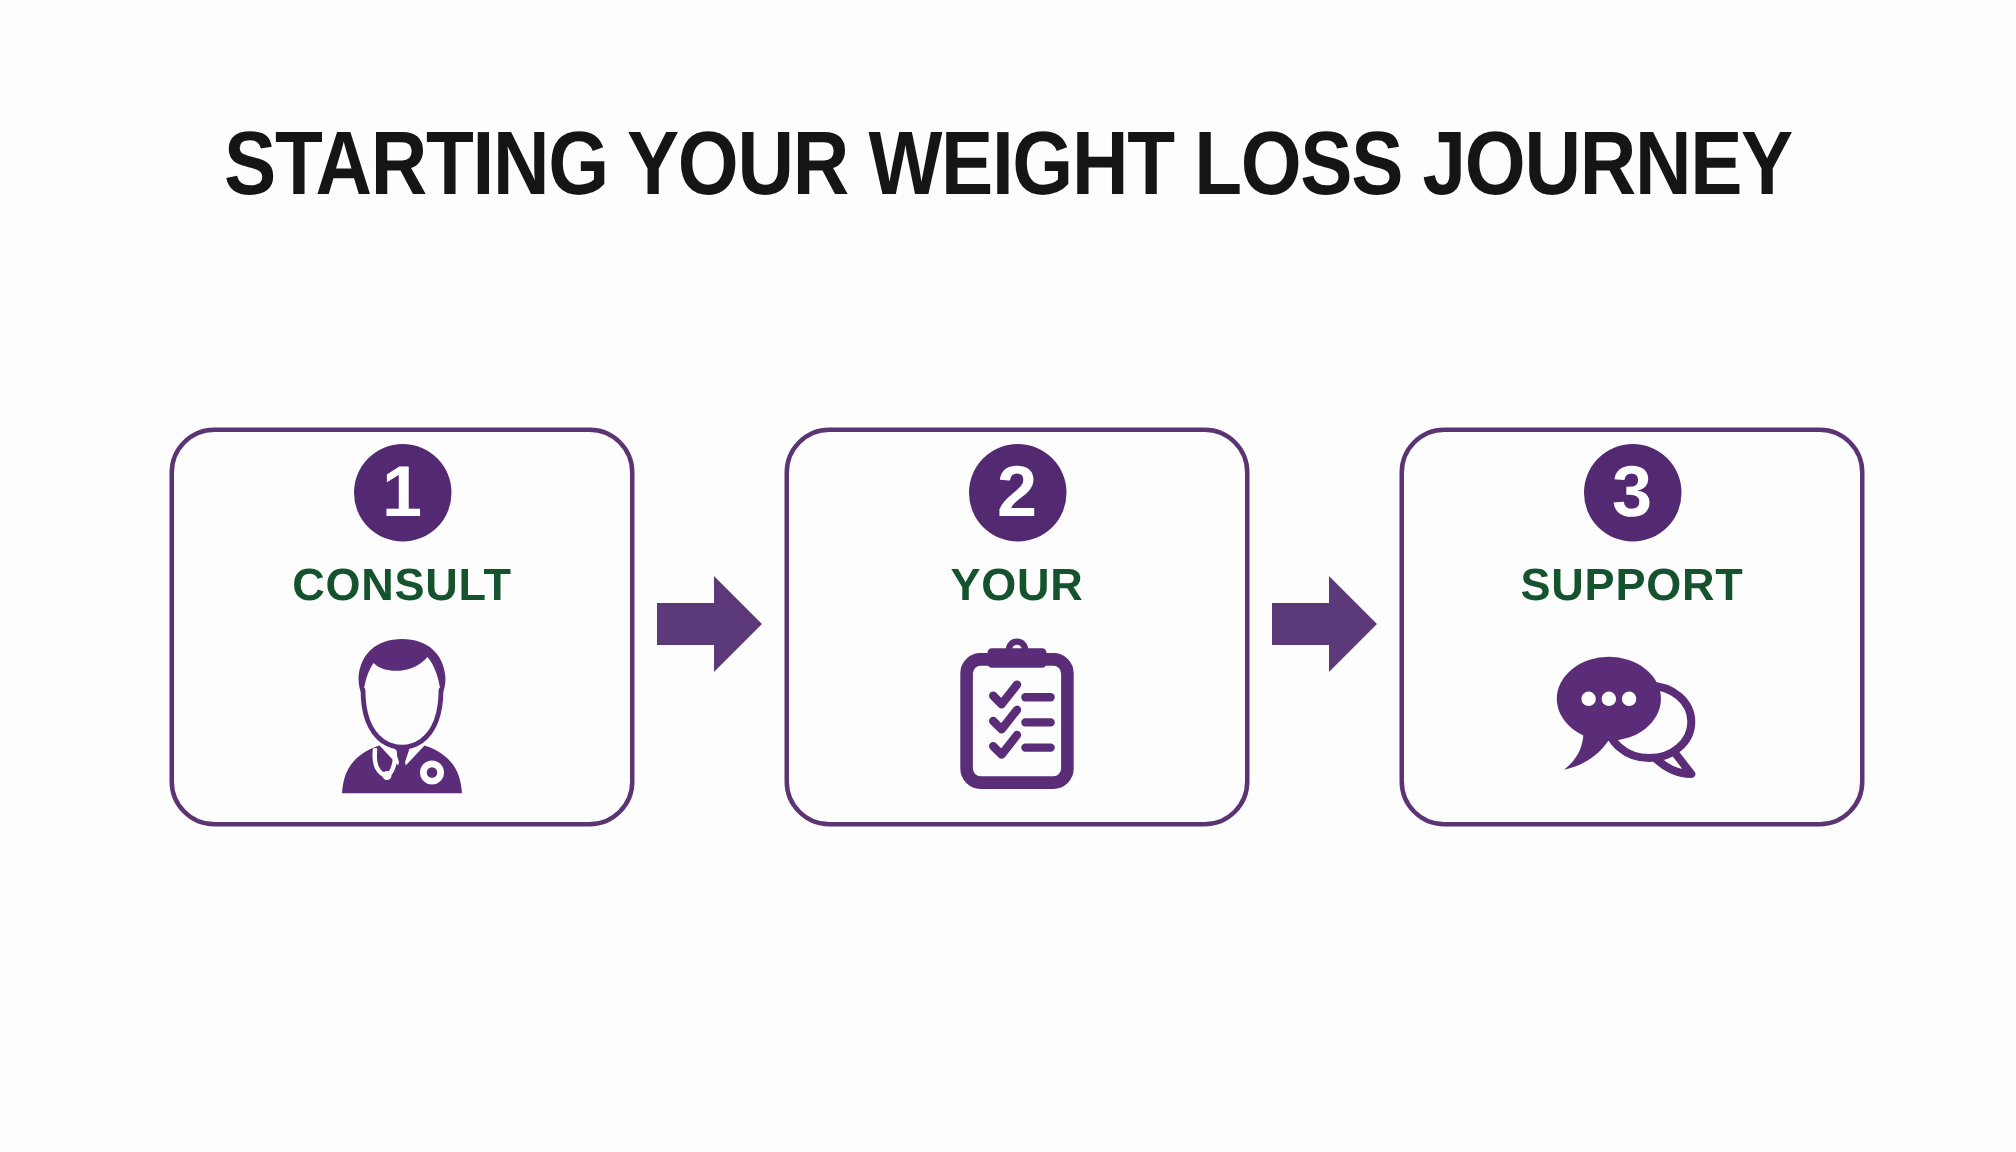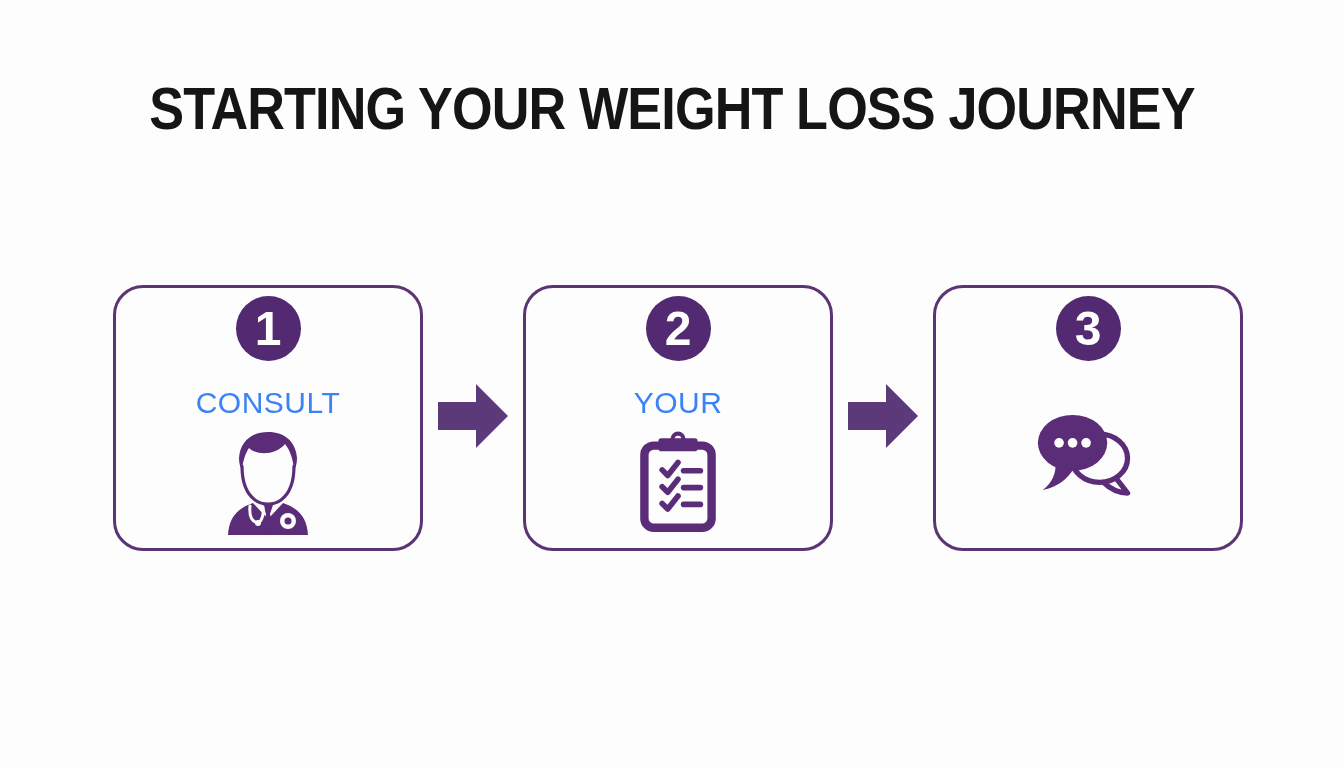--- a/index.html
+++ b/index.html
@@ -55,25 +55,25 @@
     background: #532a71;
     color: #ffffff;
     font-size: 48px;
     font-weight: 700;
     display: flex;
     align-items: center;
     justify-content: center;
     line-height: 1;
   }
   .step-label {
-    margin-top: 25px;
+    margin-top: 13px;
     font-size: 30px;
-    font-weight: 400;
+    font-weight: 700;
     letter-spacing: 0.5px;
-    color: #3b82f6;
+    color: #14532d;
   }
   .icon-box {
     flex: 1;
     display: flex;
     align-items: center;
     justify-content: center;
   }
   .connector {
     width: 70px;
     margin: 0 15px;
@@ -156,20 +156,21 @@
   <div class="connector">
     <span>
       <svg width="70" height="66" viewBox="0 0 70 66">
         <polygon class="arrow-fill" points="0,19 38,19 38,1 70,33 38,65 38,47 0,47"></polygon>
       </svg>
     </span>
   </div>
 
   <div class="card">
     <div class="num-circle">3</div>
+    <div class="step-label">SUPPORT</div>
     <div class="icon-box">
       <span>
         <svg width="108" height="97" viewBox="0 0 112 100">
 
           <path d="M80,70 L97,92 C87,92 78,87 71,80 Z" fill="#fdfdfd" class="purple-stroke" stroke-width="5.5" stroke-linejoin="round"></path>
 
           <ellipse cx="68" cy="56" rx="29" ry="25" fill="#fdfdfd" class="purple-stroke" stroke-width="5.5"></ellipse>
 
           <path class="purple-fill" d="M22,58 C24,72 18,82 9,89 C24,86 35,77 41,67 Z"></path>
 

